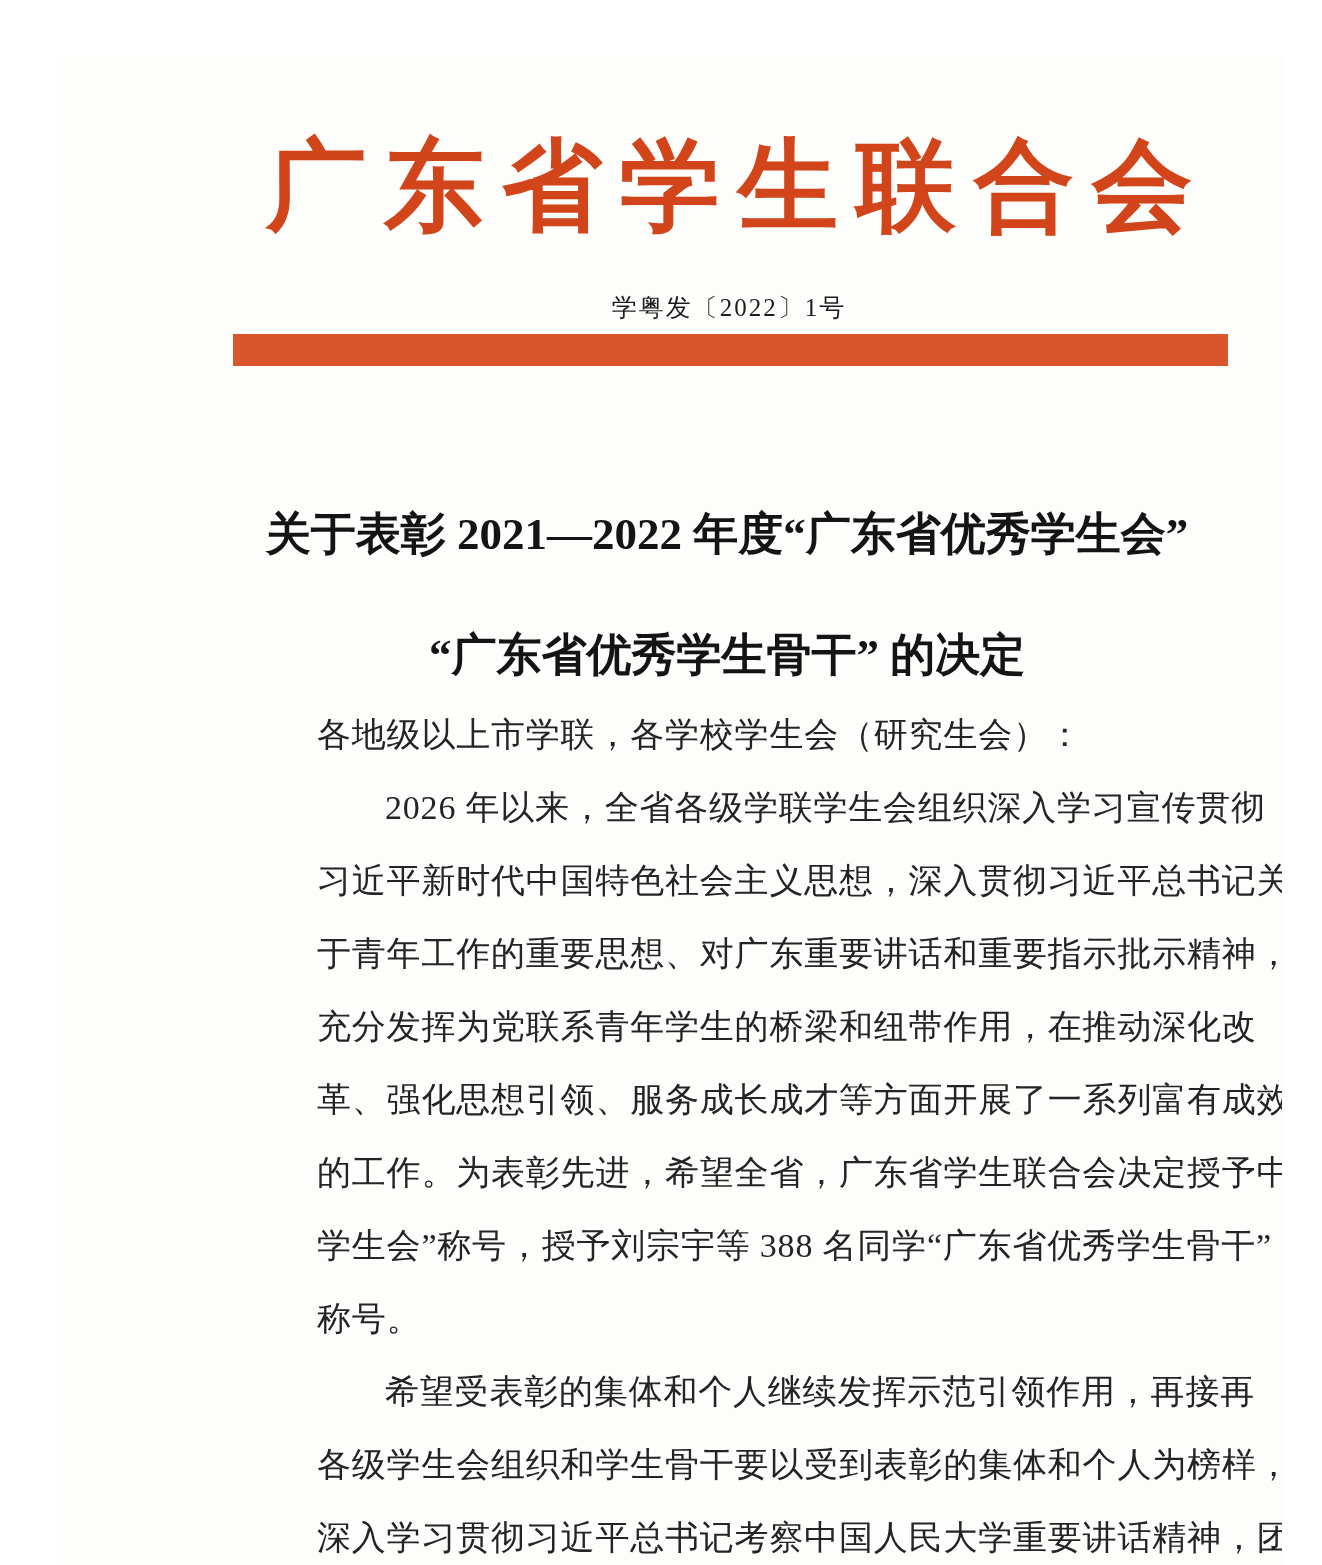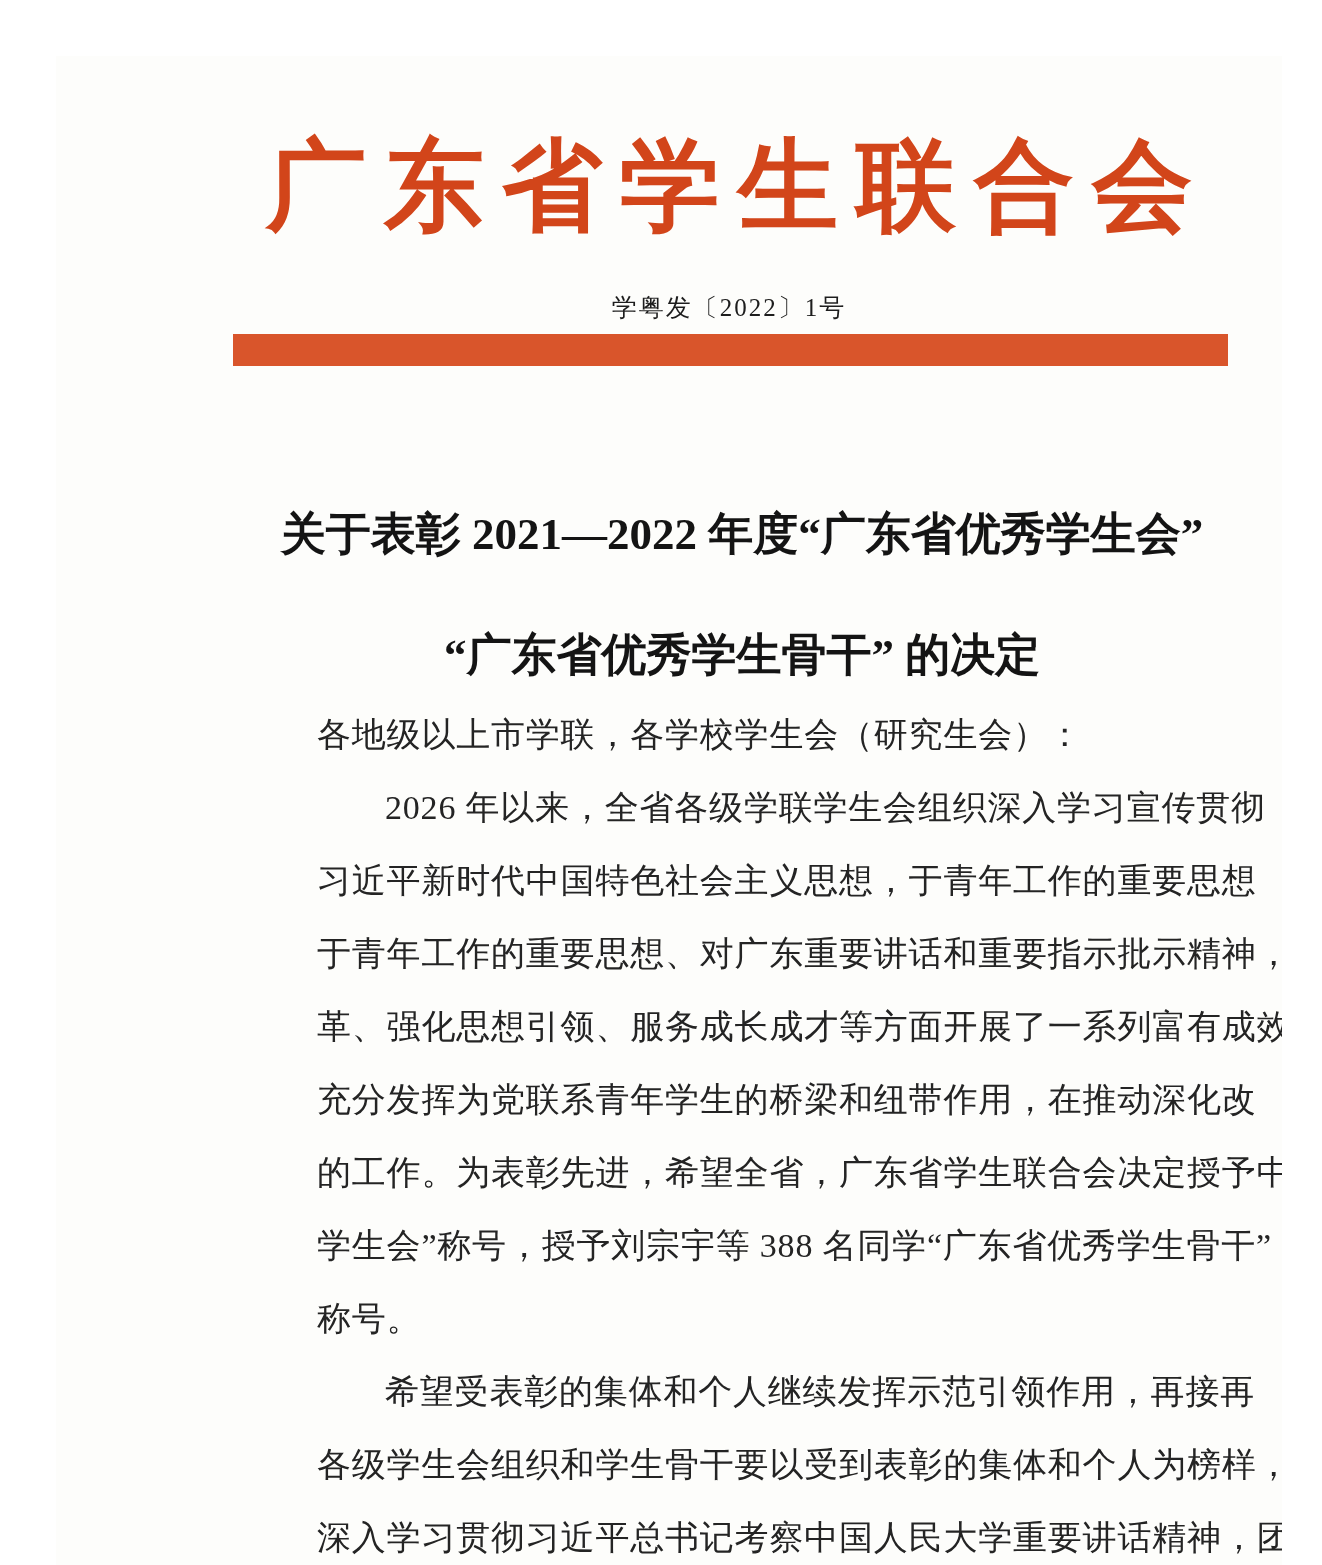--- a/index.html
+++ b/index.html
@@ -43,21 +43,21 @@
     position: absolute;
     top: 266px;
     left: 165px;
     width: 995px;
     height: 3px;
     background: #d9552b;
   }
   .doc-title {
     position: absolute;
     top: 384px;
-    left: 104px;
+    left: 89px;
     width: 1140px;
     text-align: center;
     font-size: 45px;
     font-weight: bold;
     color: #141414;
     line-height: 77px;
   }
   .doc-title .t-line { white-space: nowrap; }
   .body-text {
     position: absolute;
@@ -99,24 +99,24 @@
   <div class="red-rule"></div>
 
   <div class="doc-title">
     <div class="t-line">关于表彰 2021—2022 年度“广东省优秀学生会”</div>
     <div class="t-line">“广东省优秀学生骨干” 的决定</div>
   </div>
 
   <div class="body-text">
     <div class="b-line no-justify">各地级以上市学联，各学校学生会（研究生会）：</div>
     <div class="b-line indent">2026 年以来，全省各级学联学生会组织深入学习宣传贯彻</div>
-    <div class="b-line">习近平新时代中国特色社会主义思想，于青年工作的重要思想</div>
+    <div class="b-line">习近平新时代中国特色社会主义思想，深入贯彻习近平总书记关</div>
     <div class="b-line">于青年工作的重要思想、对广东重要讲话和重要指示批示精神，</div>
+    <div class="b-line">充分发挥为党联系青年学生的桥梁和纽带作用，在推动深化改</div>
     <div class="b-line">革、强化思想引领、服务成长成才等方面开展了一系列富有成效</div>
-    <div class="b-line">充分发挥为党联系青年学生的桥梁和纽带作用，在推动深化改</div>
     <div class="b-line">的工作。为表彰先进，希望全省，广东省学生联合会决定授予中</div>
     <div class="b-line">学生会”称号，授予刘宗宇等 388 名同学“广东省优秀学生骨干”</div>
     <div class="b-line no-justify">称号。</div>
     <div class="b-line indent">希望受表彰的集体和个人继续发挥示范引领作用，再接再</div>
     <div class="b-line">各级学生会组织和学生骨干要以受到表彰的集体和个人为榜样，</div>
     <div class="b-line">深入学习贯彻习近平总书记考察中国人民大学重要讲话精神，团</div>
   </div>
 
   <div class="page-number">- 1 -</div>
 

